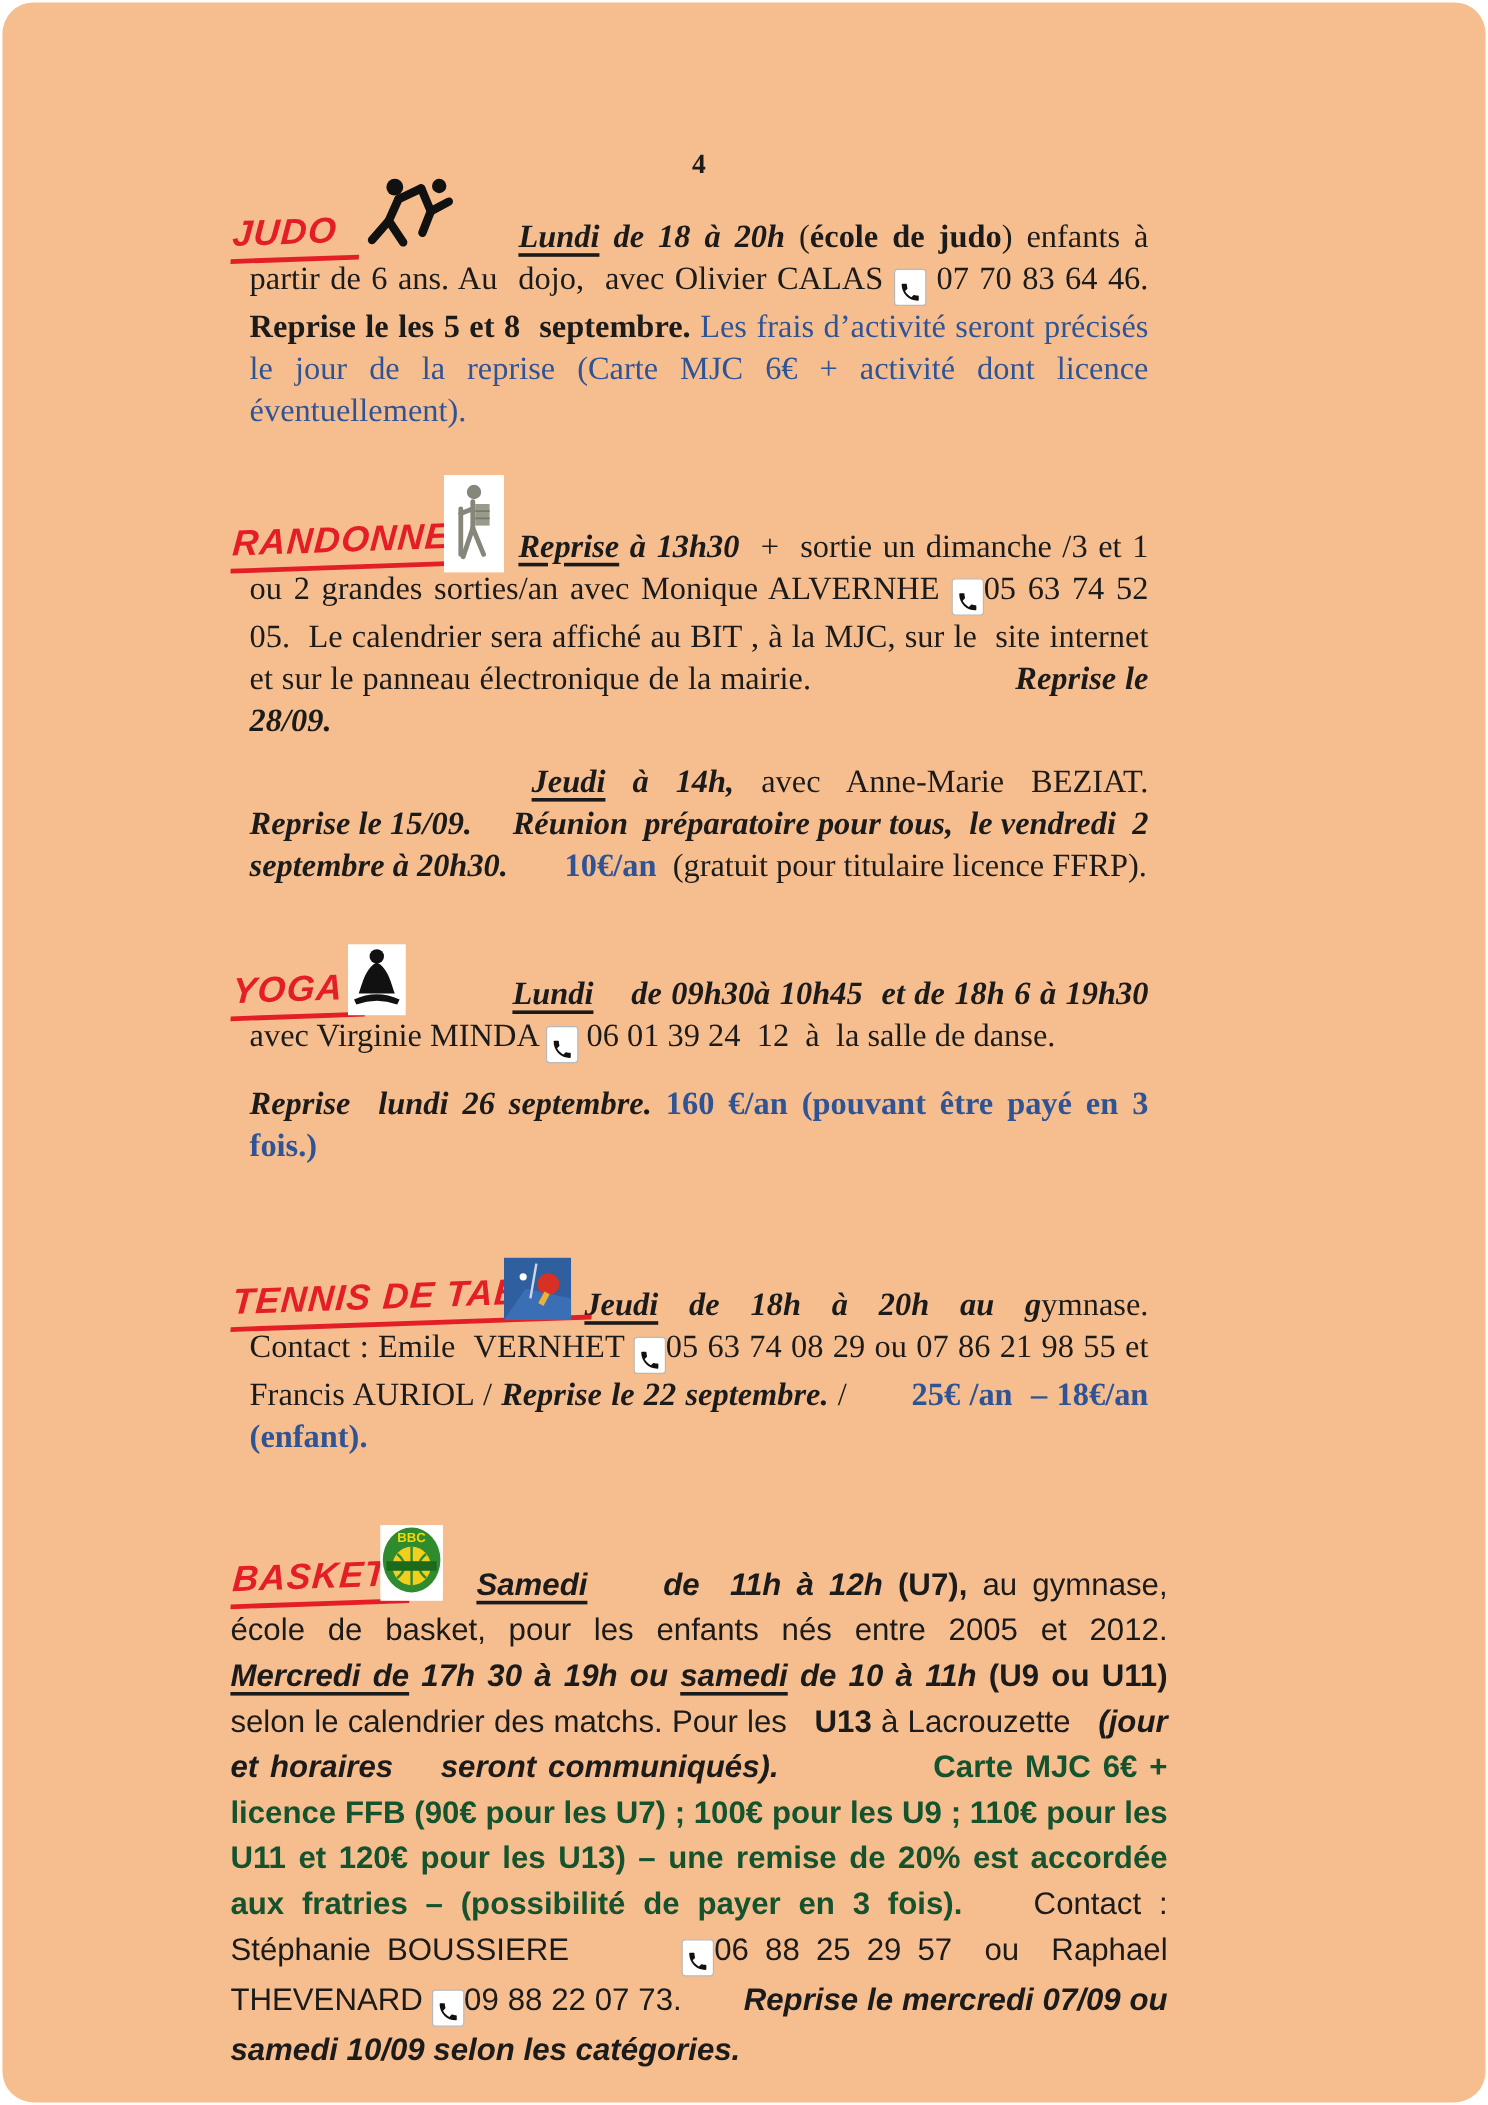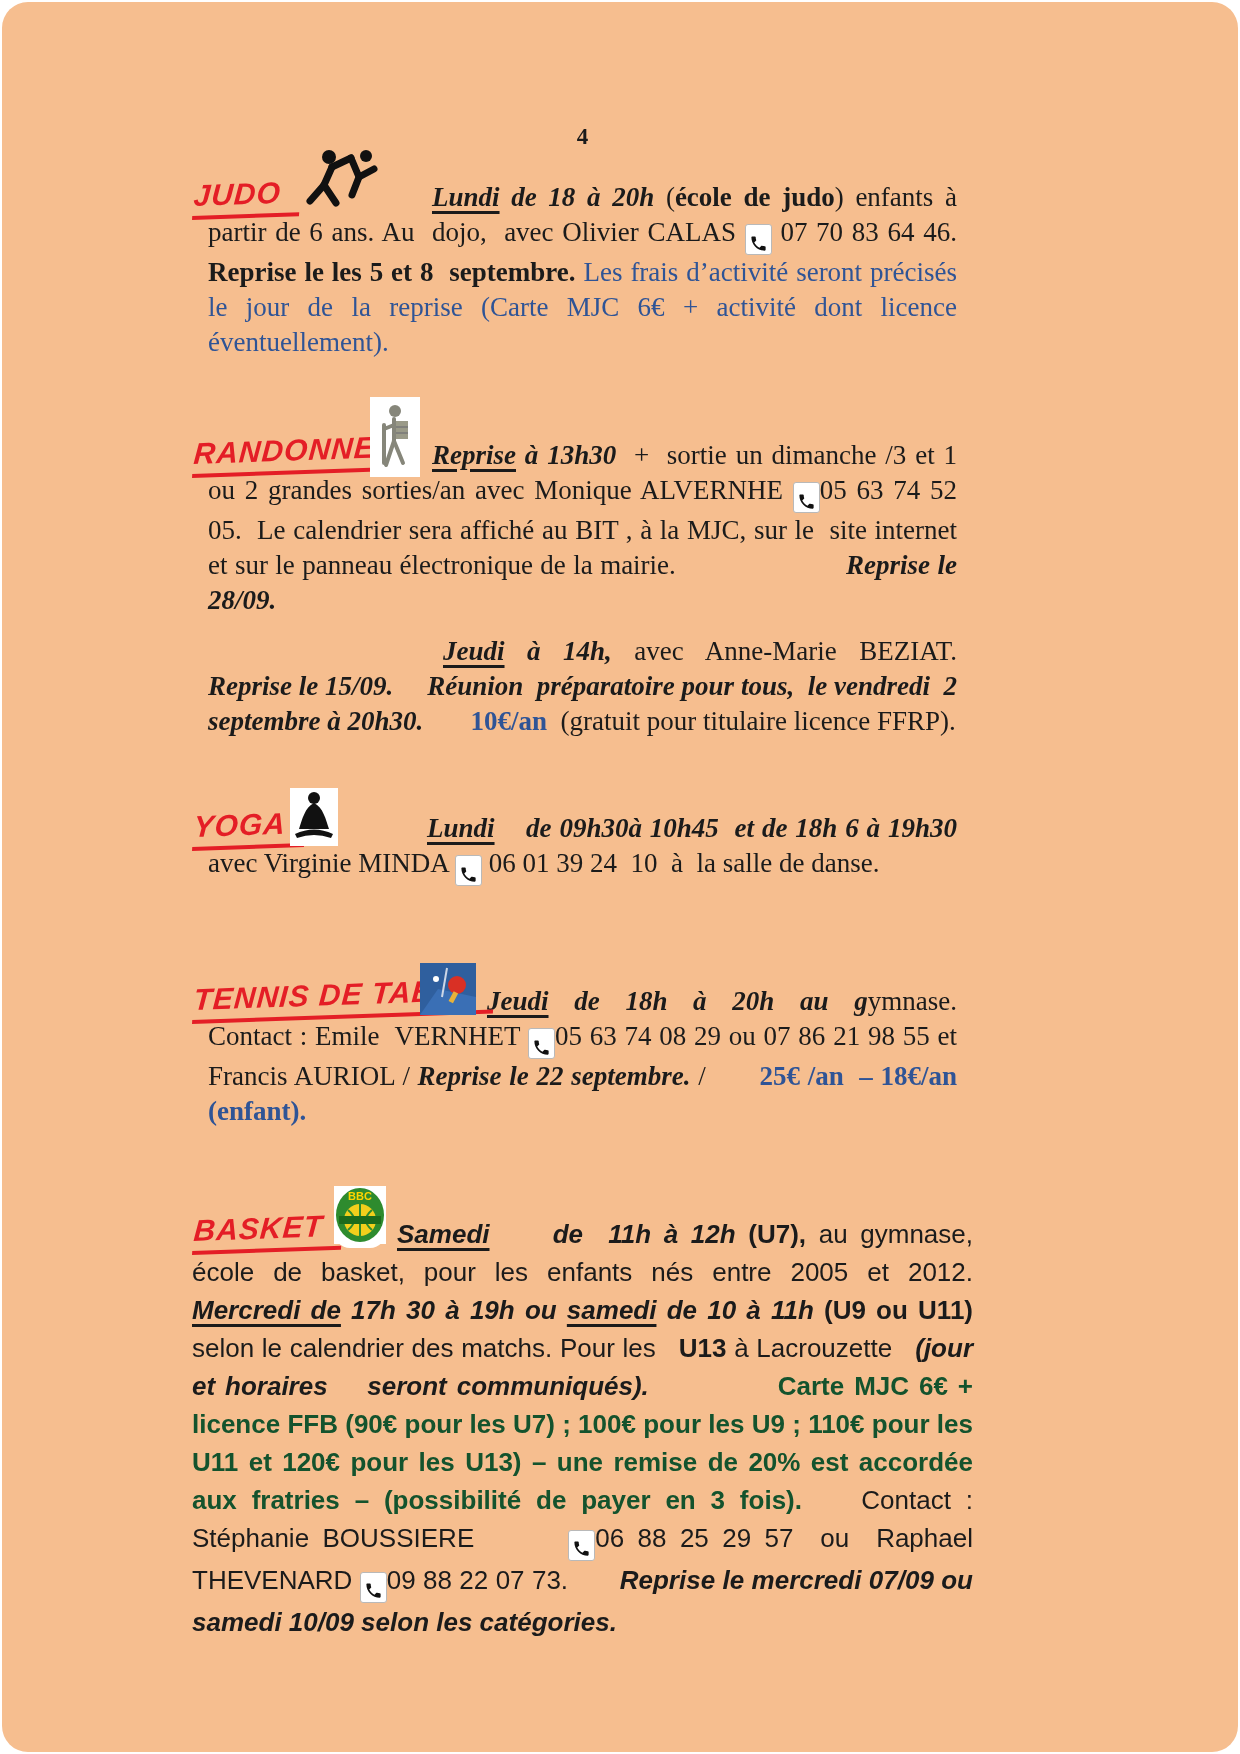--- a/index.html
+++ b/index.html
@@ -96,21 +96,22 @@
         <svg width="48" height="54" viewBox="0 0 48 54">
           <rect width="48" height="54" fill="#ffffff"></rect>
           <circle cx="24" cy="10" r="6" fill="#111"></circle>
           <path d="M24 15 C15 19 12 32 9 41 L39 41 C36 32 33 19 24 15 Z" fill="#111"></path>
           <path d="M5 46 Q24 37 43 46 L41 50 Q24 44 7 50 Z" fill="#111"></path>
         </svg>
       </span>
     </div>
     <p class="body-serif"><span class="bi u">Lundi</span><span class="bi">    de 09h30à 10h45  et de 18h 6 à 19h30</span><span> avec Virginie MINDA </span><span class="phone"><svg width="19" height="19" viewBox="0 0 24 24">
                 <path fill="#111" d="M6.62 10.79c1.44 2.83 3.76 5.14 6.59 6.59l2.2-2.2c.27-.27.67-.36 1.02-.24 1.12.37 2.33.57 3.57.57.55 0 1 .45 1 1V20c0 .55-.45 1-1 1-9.39 0-17-7.61-17-17 0-.55.45-1 1-1h3.5c.55 0 1 .45 1 1 0 1.25.2 2.45.57 3.57.11.35.03.74-.25 1.02l-2.2 2.2z"></path>
-              </svg></span><span> 06 01 39 24  10  à  la salle de danse.</span></p>
+              </svg></span><span> 06 01 39 24  12  à  la salle de danse.</span></p>
+    <p class="body-serif"><span class="bi">Reprise  lundi 26 septembre.</span><span> </span><span class="b blue">160 €/an (pouvant être payé en 3 fois.)</span></p>
     <div class="clear"></div>
   </div>
 
   <div class="section" style="margin-top:82px;">
     <div class="hdr" style="width:295px;">
       <span class="sec-title">TENNIS DE TABLE</span>
       <span class="sicon" style="left:228px;bottom:0;">
         <svg width="56" height="52" viewBox="0 0 56 52">
           <rect width="56" height="52" fill="#2f5f9e"></rect>
           <path d="M0 52 L18 26 L56 34 L56 52 Z" fill="#3a6fb5"></path>
@@ -123,21 +124,21 @@
     </div>
     <p class="body-serif"><span class="bi u">Jeudi</span><span class="bi"> de 18h à 20h au g</span><span>ymnase.     Contact : Emile  VERNHET </span><span class="phone"><svg width="19" height="19" viewBox="0 0 24 24">
                 <path fill="#111" d="M6.62 10.79c1.44 2.83 3.76 5.14 6.59 6.59l2.2-2.2c.27-.27.67-.36 1.02-.24 1.12.37 2.33.57 3.57.57.55 0 1 .45 1 1V20c0 .55-.45 1-1 1-9.39 0-17-7.61-17-17 0-.55.45-1 1-1h3.5c.55 0 1 .45 1 1 0 1.25.2 2.45.57 3.57.11.35.03.74-.25 1.02l-2.2 2.2z"></path>
               </svg></span><span>05 63 74 08 29 ou 07 86 21 98 55 et Francis AURIOL / </span><span class="bi">Reprise le 22 septembre.</span><span> /       </span><span class="b blue">25€ /an  – 18€/an (enfant).</span></p>
     <div class="clear"></div>
   </div>
 
   <div class="section" style="margin-top:70px;">
     <div class="hdr" style="width:205px;">
       <span class="sec-title">BASKET</span>
-      <span class="sicon iconcard" style="left:142px;bottom:2px;border-radius:16px;">
+      <span class="sicon iconcard" style="left:125px;bottom:2px;">
         <svg width="52" height="58" viewBox="0 0 52 58">
           <rect width="52" height="58" fill="#ffffff"></rect>
           <ellipse cx="26" cy="29" rx="24" ry="27" fill="#2e8b2e"></ellipse>
           <text x="26" y="14" font-size="11" fill="#ffd400" text-anchor="middle" font-weight="bold" font-family="Liberation Sans, sans-serif">BBC</text>
           <circle cx="26" cy="34" r="16" fill="#f2cf1c"></circle>
           <path d="M10 34 H42 M26 18 V50 M14 24 Q26 34 14 44 M38 24 Q26 34 38 44" stroke="#2e8b2e" stroke-width="2" fill="none"></path>
           <rect x="5" y="30" width="42" height="8" fill="#1c6b1c"></rect>
         </svg>
       </span>
     </div>

